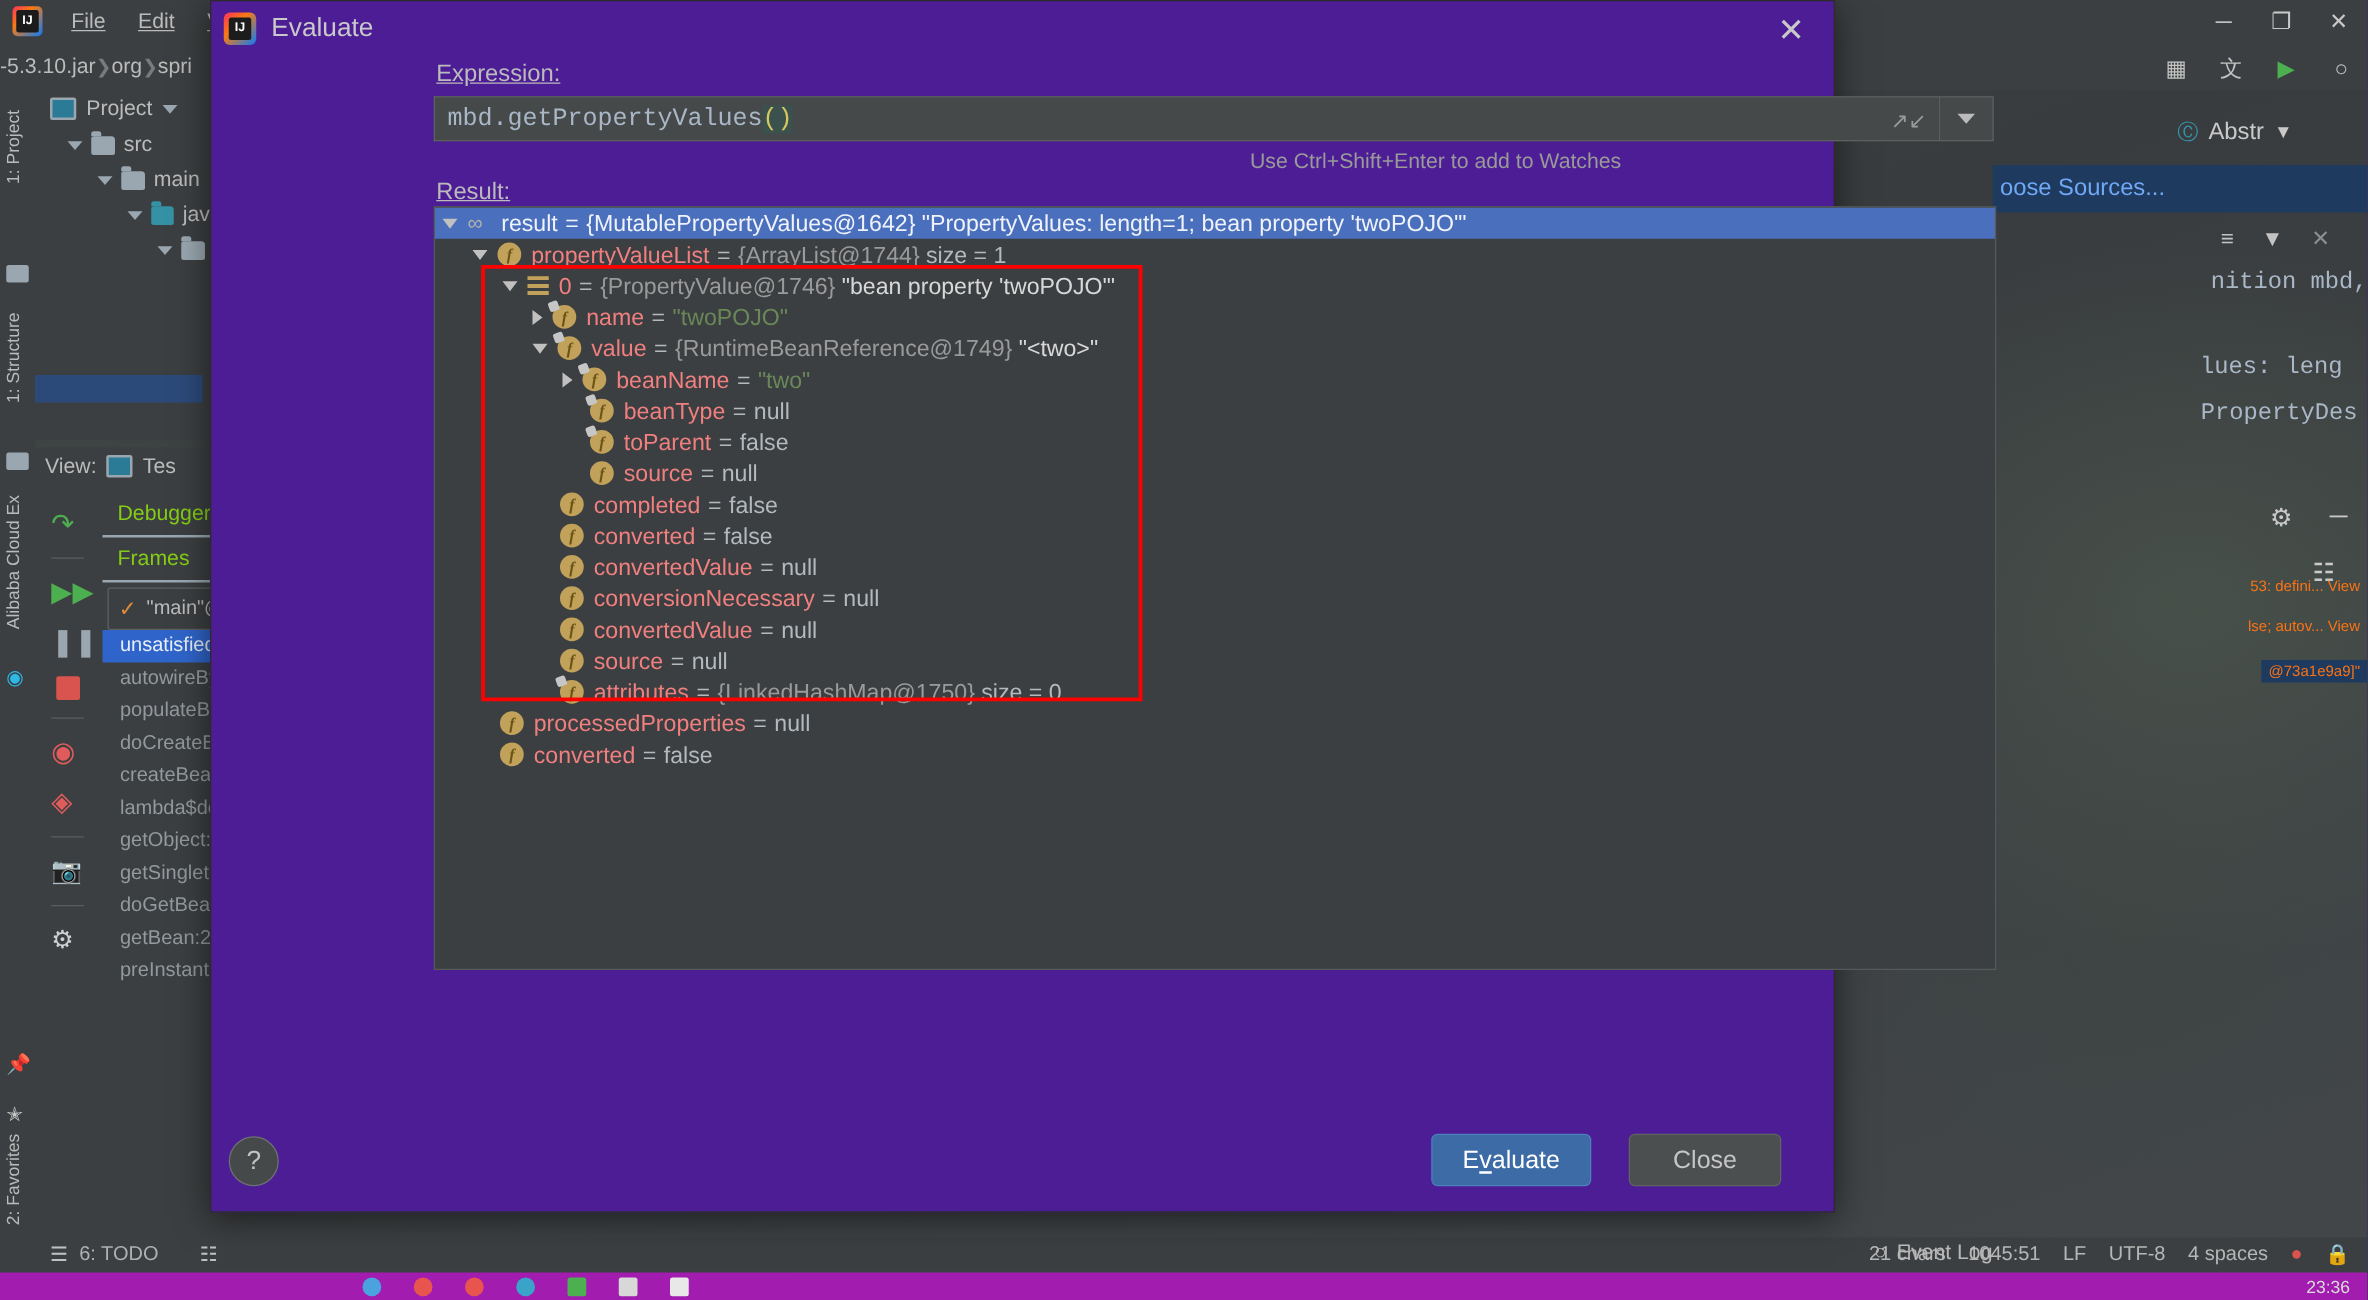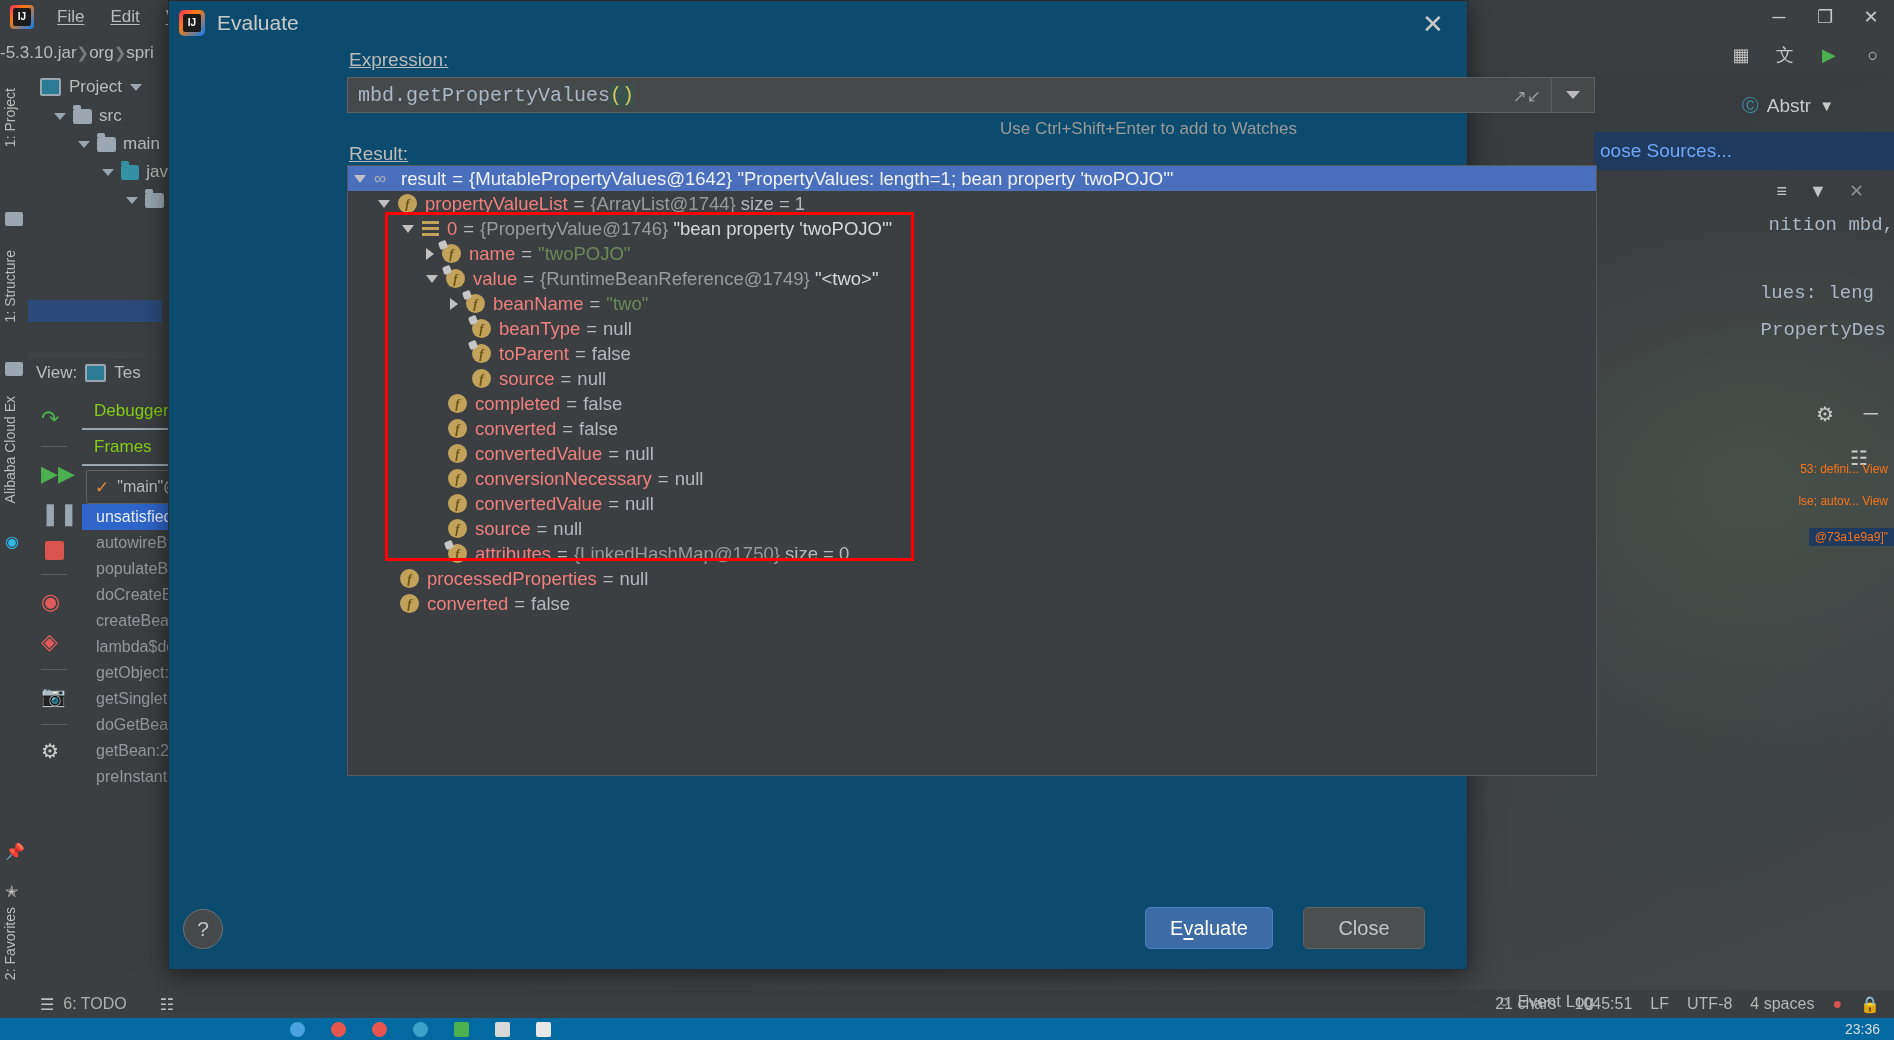--- a/index.html
+++ b/index.html
@@ -70,21 +70,21 @@
   .frame-row{height:26px;display:flex;align-items:center;padding-left:14px;color:#93999c;font-size:16px;white-space:nowrap;}
   .frame-row.sel{background:#2f65ca;color:#e8eef7;}
 
   
   .statusbar{position:absolute;left:0;bottom:22px;width:1894px;height:28px;background:#3c3f41;
      display:flex;align-items:center;color:#b0b0b0;font-size:16px;}
   .todo-left{display:flex;align-items:center;gap:9px;padding-left:40px;}
   .build-msg{position:absolute;left:30px;bottom:-20px;color:#a8a8a8;font-size:17px;white-space:nowrap;}
   .sb-right{position:absolute;right:0;bottom:22px;height:28px;display:flex;align-items:center;gap:18px;color:#b6b6b6;font-size:16px;padding-right:14px;}
 
-  .taskbar{position:absolute;left:0;bottom:0;width:1894px;height:22px;background:#0369a1;}
+  .taskbar{position:absolute;left:0;bottom:0;width:1894px;height:22px;background:#a21caf;}
   .tb-icons{position:absolute;left:290px;bottom:0;height:22px;display:flex;align-items:center;gap:26px;}
   .tb-dot{width:15px;height:15px;border-radius:50%;}
   .tb-clock{position:absolute;right:14px;bottom:0;height:22px;display:flex;align-items:center;color:#dcdcdc;font-size:14px;}
 
   
   .rightpane{position:absolute;right:0;top:34px;width:460px;bottom:40px;}
   .rt-toolbar{position:absolute;right:8px;top:10px;display:flex;align-items:center;gap:18px;}
   .rt-ic{width:26px;height:22px;color:#c3c3c3;display:flex;align-items:center;justify-content:center;font-size:18px;}
   .rt-tabrow{position:absolute;right:0;top:60px;display:flex;align-items:center;gap:8px;color:#c9c9c9;font-size:19px;}
   .sources-bar{position:absolute;right:0;top:98px;width:300px;height:38px;background:#1f3a5f;color:#6fa8f5;
@@ -92,21 +92,21 @@
   .rt-icons2{position:absolute;right:30px;top:146px;display:flex;align-items:center;gap:22px;color:#c3c3c3;font-size:18px;}
   .code-line{position:absolute;right:0;color:#a9b7c6;font-family:"Liberation Mono",monospace;font-size:19px;white-space:nowrap;}
   .gear2{position:absolute;right:60px;top:368px;color:#c9c9c9;font-size:20px;}
   .minus2{position:absolute;right:16px;top:368px;color:#c9c9c9;font-size:20px;}
   .rt-row{position:absolute;right:0;color:#f97316;font-size:12px;white-space:nowrap;}
   .rt-hl{background:#1f3a5f;}
   .eventlog{position:absolute;right:300px;bottom:28px;display:flex;align-items:center;gap:8px;color:#b8b8b8;font-size:17px;}
 
   
   .dialog{position:absolute;left:168px;top:0px;width:1300px;height:970px;
-     background:#0c4a6e;border:1px solid #2b2b2b;box-shadow:0 4px 26px rgba(0,0,0,.55);
+     background:#4c1d95;border:1px solid #2b2b2b;box-shadow:0 4px 26px rgba(0,0,0,.55);
      box-sizing:border-box;}
   .dlg-title{height:44px;display:flex;align-items:center;padding-left:10px;gap:12px;}
   .dlg-ij{width:26px;height:26px;border-radius:5px;position:relative;
      background:linear-gradient(135deg,#fe315d 0%,#f97a12 38%,#087cfa 100%);}
   .dlg-ij::after{content:"IJ";position:absolute;left:4px;top:4px;width:18px;height:18px;background:#1c1c1c;
      color:#fff;font-size:10px;font-weight:bold;line-height:18px;text-align:center;border-radius:2px;}
   .dlg-title-text{color:#c9c9c9;font-size:21px;}
   .dlg-close{position:absolute;right:6px;top:4px;width:56px;height:38px;display:flex;align-items:center;
      justify-content:center;color:#c9c9c9;font-size:26px;}
 

